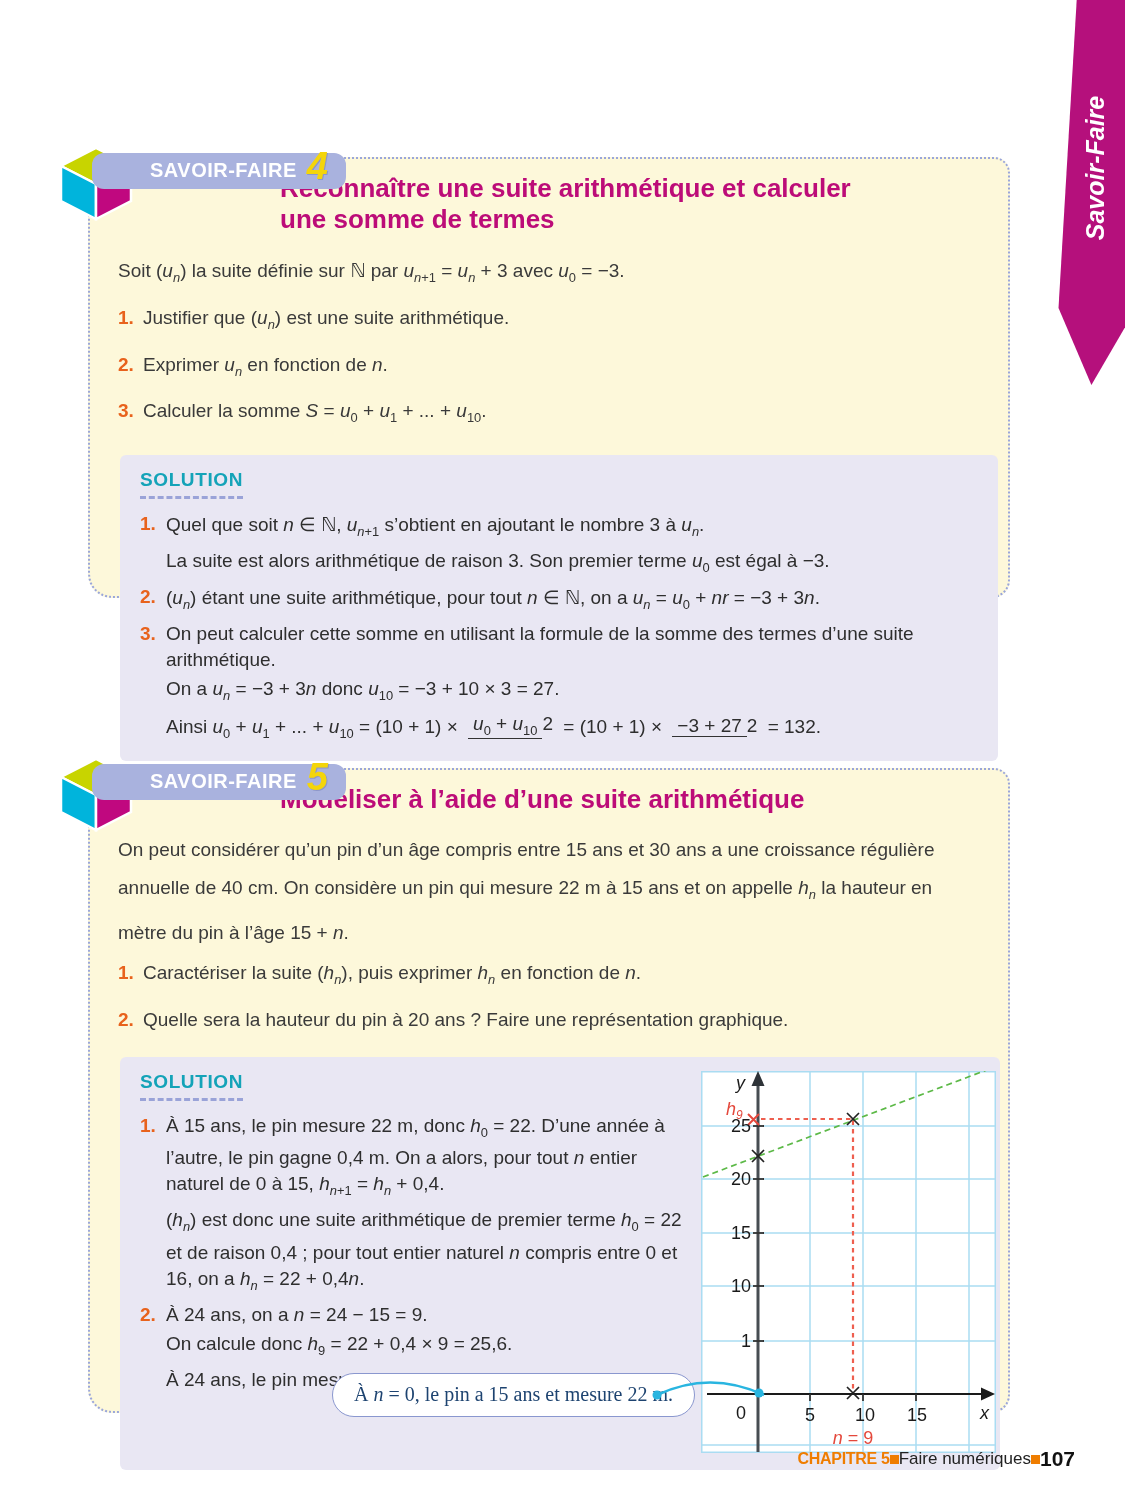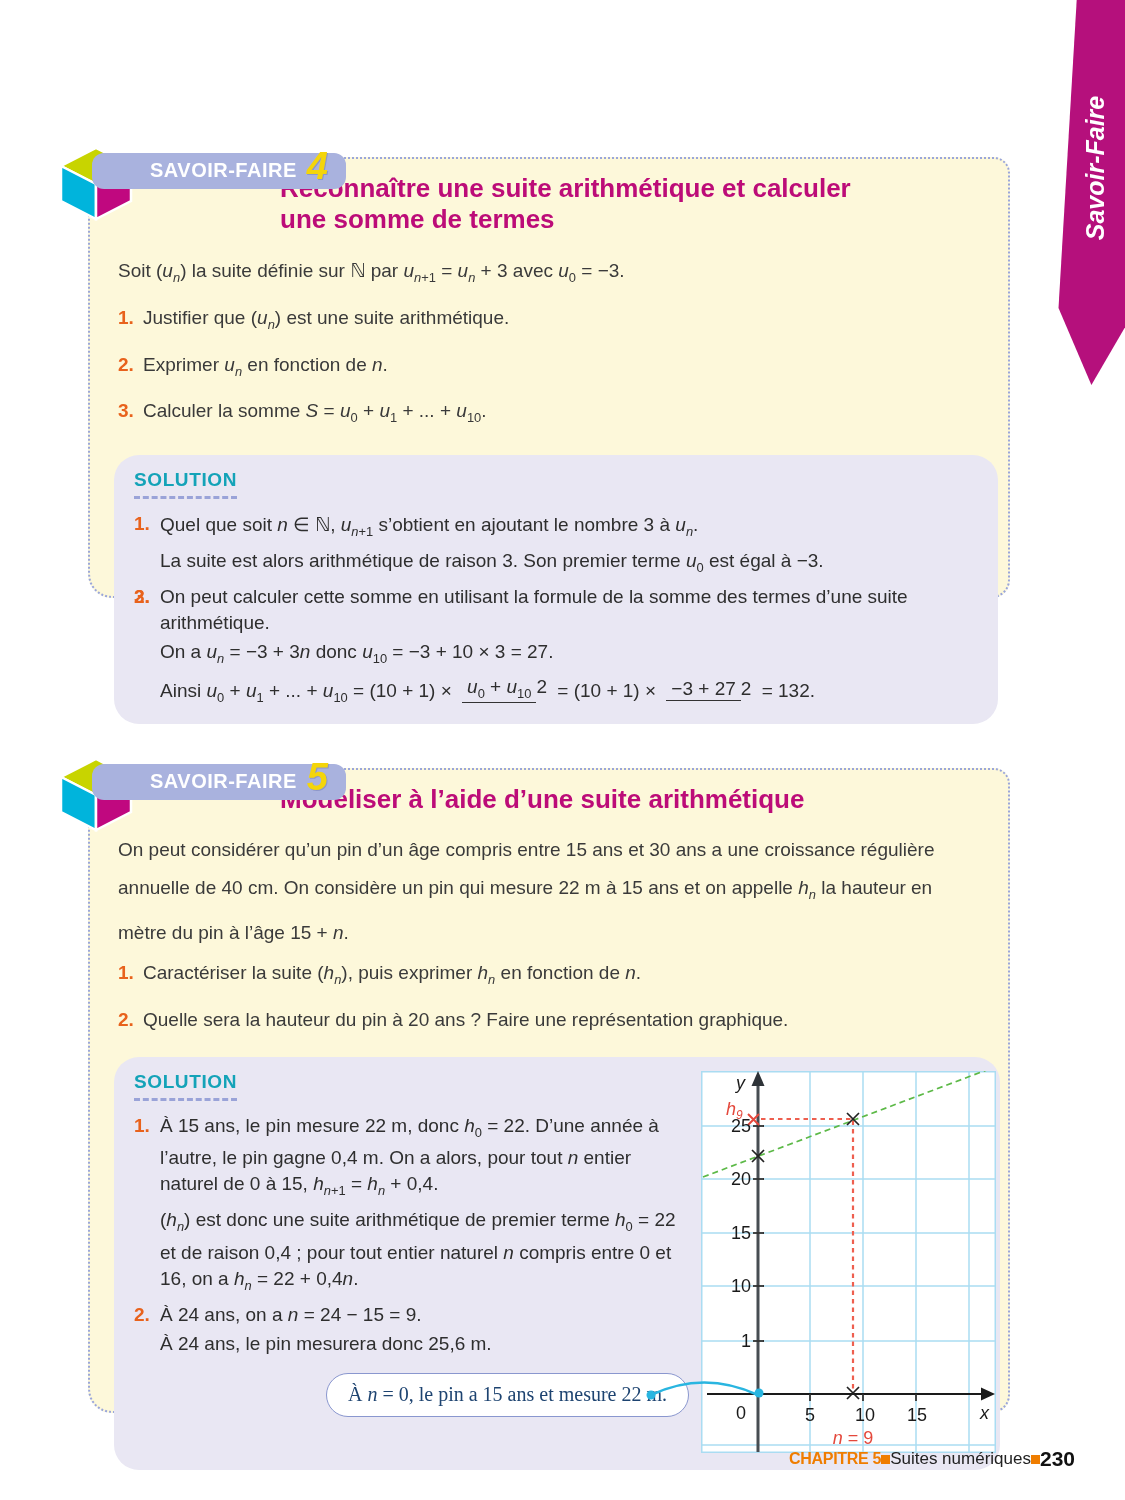--- a/index.html
+++ b/index.html
@@ -38,21 +38,21 @@
     line-height:26px; margin-left:10px; margin-top:-10px;
     text-shadow:1px 1px 0 #8d97c9;
   }
   .sf-title { margin:14px 20px 0 190px; font-size:26px; line-height:31px; font-weight:bold; color:#bc0c78; }
   .statement { margin:16px 28px 0 28px; font-size:19px; color:#3a3a3a; line-height:38px; }
   .st-intro { margin-bottom:2px; }
   .st-item { position:relative; padding-left:25px; margin-top:2px; }
   .st-item .n { position:absolute; left:0; font-weight:bold; color:#e8621c; }
   
   .solution {
-    margin:18px 10px 0 24px; background:#e9e7f3; border-radius:25px;
+    margin:18px 10px 0 30px; background:#e9e7f3; border-radius:6px;
     padding:12px 20px 14px 20px; font-size:19px; color:#2e2e2e; line-height:26px;
   }
   .sol-label {
     display:inline-block; color:#14a3b8; font-weight:bold; font-size:19px;
     letter-spacing:.6px; border-bottom:3px dashed #9aa3d8; padding-bottom:3px; margin-bottom:9px;
   }
   .sol-item { position:relative; padding-left:26px; margin-top:3px; }
   .sol-item .n { position:absolute; left:0; font-weight:bold; color:#e8621c; }
   .sol-sub { padding-left:26px; margin-top:3px; }
   sub { font-size:.68em; }
@@ -106,21 +106,21 @@
     <div class="statement">
       <div class="st-intro">Soit (<i>u</i><sub><i>n</i></sub>) la suite définie sur <span class="bb">ℕ</span> par <i>u</i><sub><i>n</i>+1</sub> = <i>u</i><sub><i>n</i></sub> + 3 avec <i>u</i><sub>0</sub> = −3.</div>
       <div class="st-item"><span class="n">1.</span><span>Justifier que (<i>u</i><sub><i>n</i></sub>) est une suite arithmétique.</span></div>
       <div class="st-item"><span class="n">2.</span><span>Exprimer <i>u</i><sub><i>n</i></sub> en fonction de <i>n</i>.</span></div>
       <div class="st-item"><span class="n">3.</span><span>Calculer la somme <i>S</i> = <i>u</i><sub>0</sub> + <i>u</i><sub>1</sub> + ... + <i>u</i><sub>10</sub>.</span></div>
     </div>
     <div class="solution">
       <span class="sol-label">SOLUTION</span>
       <div class="sol-item"><span class="n">1.</span><span>Quel que soit <i>n</i> ∈ <span class="bb">ℕ</span>, <i>u</i><sub><i>n</i>+1</sub> s’obtient en ajoutant le nombre 3 à <i>u</i><sub><i>n</i></sub>.</span></div>
       <div class="sol-sub">La suite est alors arithmétique de raison 3. Son premier terme <i>u</i><sub>0</sub> est égal à −3.</div>
-      <div class="sol-item"><span class="n">2.</span></div>
+      <div class="sol-item"><span class="n">2.</span><span>(<i>u</i><sub><i>n</i></sub>) étant une suite arithmétique, pour tout <i>n</i> ∈ <span class="bb">ℕ</span>, on a <i>u</i><sub><i>n</i></sub> = <i>u</i><sub>0</sub> + <i>nr</i> = −3 + 3<i>n</i>.</span></div>
       <div class="sol-item"><span class="n">3.</span><span>On peut calculer cette somme en utilisant la formule de la somme des termes d’une suite arithmétique.</span></div>
       <div class="sol-sub">On a <i>u</i><sub><i>n</i></sub> = −3 + 3<i>n</i> donc <i>u</i><sub>10</sub> = −3 + 10 × 3 = 27.</div>
       <div class="sol-sub" style="margin-top:6px;">Ainsi <i>u</i><sub>0</sub> + <i>u</i><sub>1</sub> + ... + <i>u</i><sub>10</sub> = (10 + 1) × <span class="frac">
             <span class="fn"><i>u</i><sub>0</sub> + <i>u</i><sub>10</sub></span>
             <span class="fd">2</span>
           </span> = (10 + 1) × <span class="frac">
             <span class="fn">−3 + 27</span>
             <span class="fd">2</span>
           </span> = 132.</div>
     </div>
@@ -145,20 +145,21 @@
       <div class="st-intro">On peut considérer qu’un pin d’un âge compris entre 15 ans et 30 ans a une croissance régulière annuelle de 40 cm. On considère un pin qui mesure 22 m à 15 ans et on appelle <i>h</i><sub><i>n</i></sub> la hauteur en mètre du pin à l’âge 15 + <i>n</i>.</div>
       <div class="st-item"><span class="n">1.</span><span>Caractériser la suite (<i>h</i><sub><i>n</i></sub>), puis exprimer <i>h</i><sub><i>n</i></sub> en fonction de <i>n</i>.</span></div>
       <div class="st-item"><span class="n">2.</span><span>Quelle sera la hauteur du pin à 20 ans ? Faire une représentation graphique.</span></div>
     </div>
     <div class="solution">
       <div class="sol-text">
         <span class="sol-label">SOLUTION</span>
         <div class="sol-item"><span class="n">1.</span><span>À 15 ans, le pin mesure 22 m, donc <i>h</i><sub>0</sub> = 22. D’une année à l’autre, le pin gagne 0,4 m. On a alors, pour tout <i>n</i> entier naturel de 0 à 15, <i>h</i><sub><i>n</i>+1</sub> = <i>h</i><sub><i>n</i></sub> + 0,4.</span></div>
         <div class="sol-sub">(<i>h</i><sub><i>n</i></sub>) est donc une suite arithmétique de premier terme <i>h</i><sub>0</sub> = 22 et de raison 0,4 ; pour tout entier naturel <i>n</i> compris entre 0 et 16, on a <i>h</i><sub><i>n</i></sub> = 22 + 0,4<i>n</i>.</div>
         <div class="sol-item"><span class="n">2.</span><span>À 24 ans, on a <i>n</i> = 24 − 15 = 9.</span></div>
+        <div class="sol-sub">On calcule donc <i>h</i><sub>9</sub> = 22 + 0,4 × 9 = 25,6.</div>
         <div class="sol-sub">À 24 ans, le pin mesurera donc 25,6 m.</div>
       </div>
 
       <svg class="graph" width="295" height="382" viewBox="0 0 295 382">
         <rect x="0.75" y="0.75" width="293.5" height="380.5" fill="#ffffff" stroke="#aadcf2" stroke-width="1.5"></rect>
         <g stroke="#aadcf2" stroke-width="1.5">
           <line x1="109" y1="1" x2="109" y2="381"></line>
             <line x1="162" y1="1" x2="162" y2="381"></line>
           <line x1="215" y1="1" x2="215" y2="381"></line>
             <line x1="268" y1="1" x2="268" y2="381"></line>
@@ -213,18 +214,18 @@
       <svg class="connector" width="130" height="40" viewBox="0 0 130 40">
         <path d="M11,25 Q64,0 118,25" fill="none" stroke="#29b5e0" stroke-width="2.6"></path>
         <circle cx="11" cy="25" r="4.5" fill="#29b5e0"></circle>
       </svg>
     </div>
   </section>
 
   <div class="footer">
     <span class="f-ch">CHAPITRE 5</span>
     <span class="sq"></span>
-    <span class="f-sec">Suites numériques</span>
+    <span class="f-sec">Faire numériques</span>
     <span class="sq"></span>
-    <span class="f-pg">230</span>
+    <span class="f-pg">107</span>
   </div>
 
 </div>
 
 </body></html>

